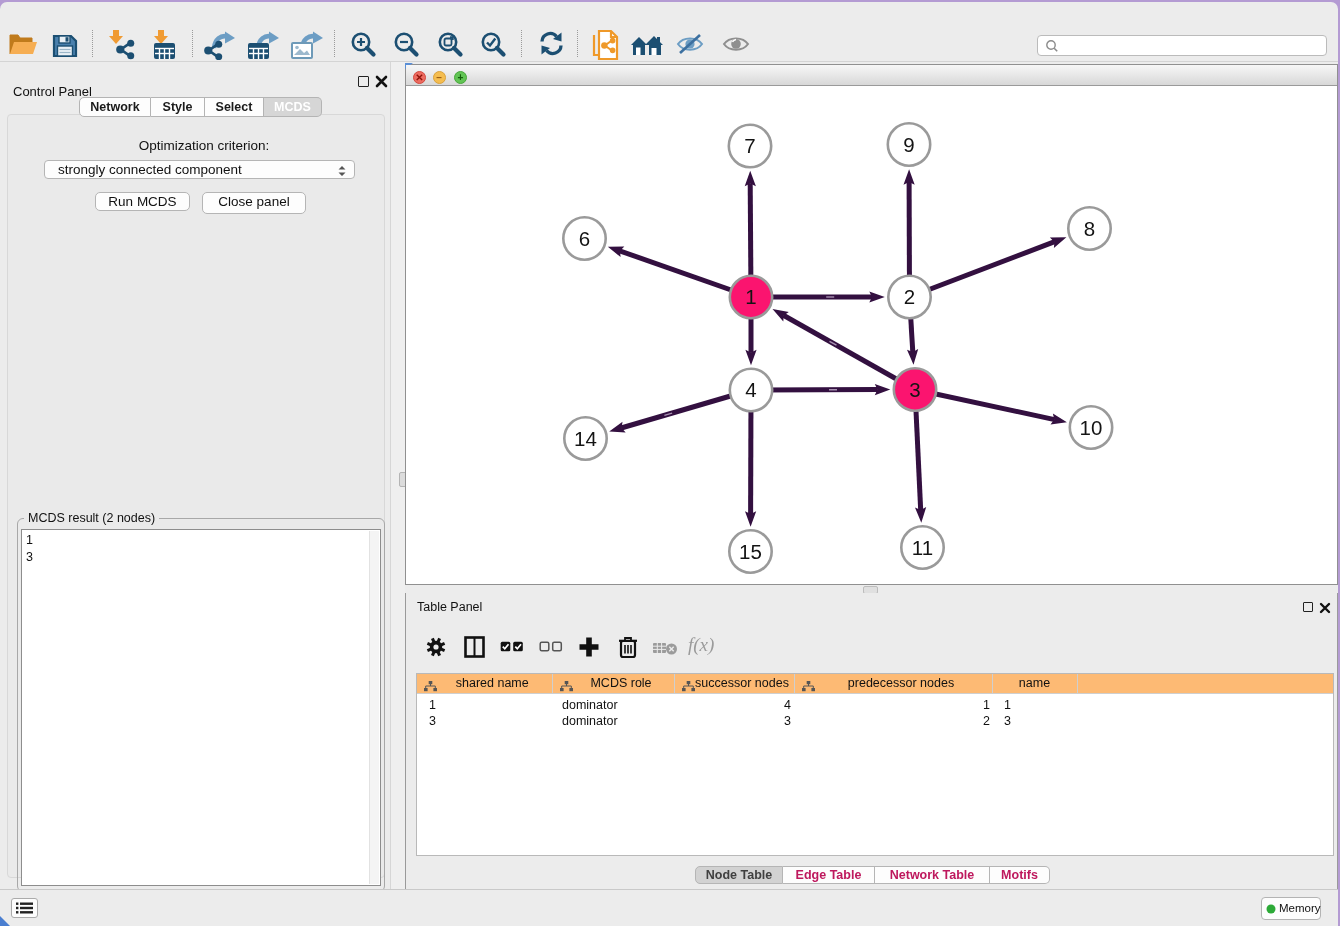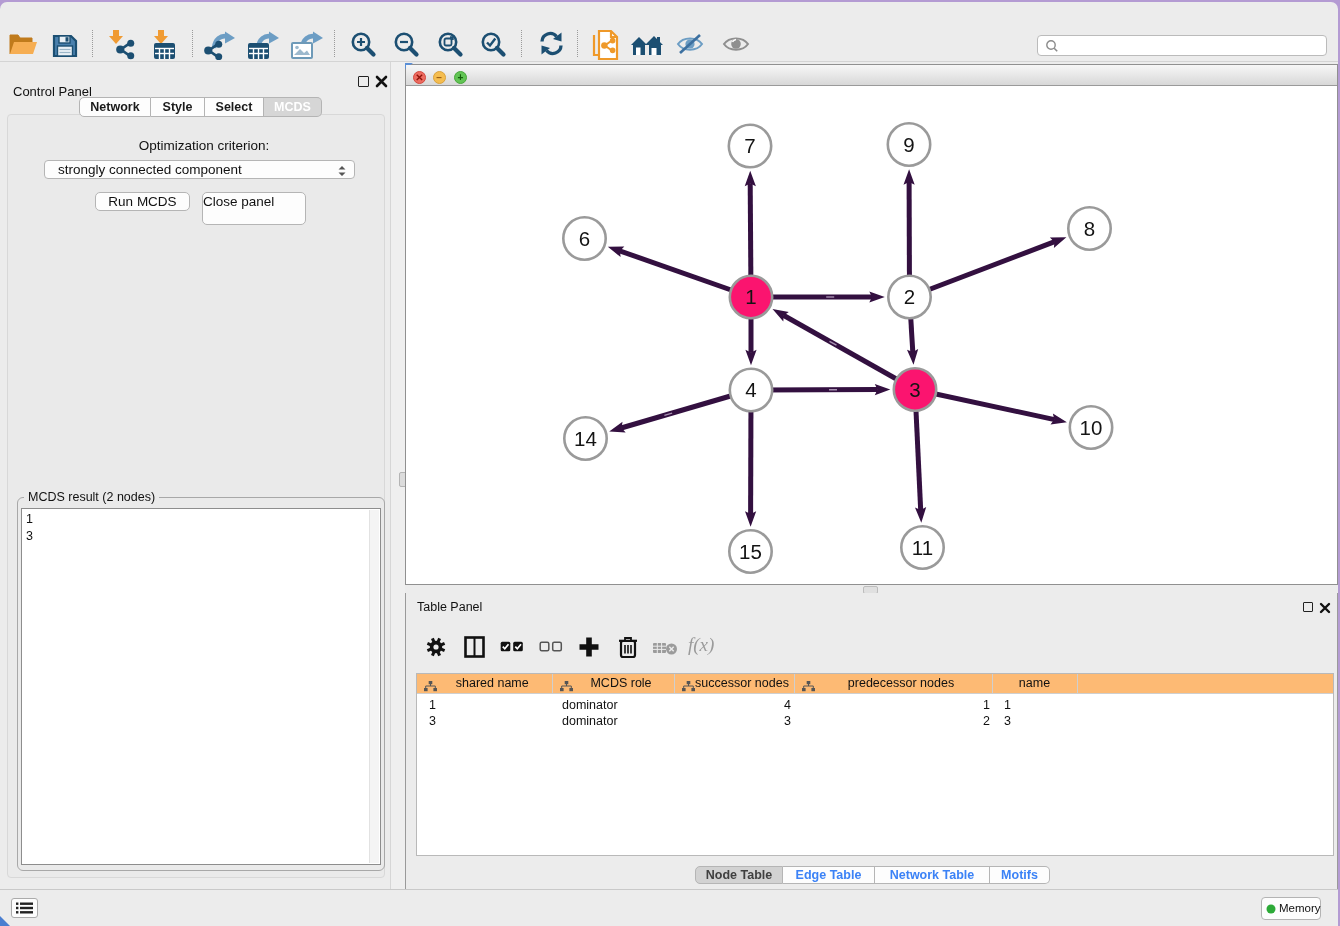--- a/index.html
+++ b/index.html
@@ -9,37 +9,37 @@
   .tl{position:absolute;top:4px;width:13px;height:13px;border-radius:50%;background:#dbdbdb;border:1px solid #c8c8c8;box-sizing:border-box}
   #ttext{position:absolute;top:3px;left:0;width:100%;text-align:center;font-size:13px;color:#b7b7bc}
   #toolbar{position:absolute;left:0;top:20px;width:100%;height:39px;background:#ececec;border-bottom:1px solid #d4d4d4}
   .vsep{position:absolute;top:8px;height:27px;width:0;border-left:1px dotted #9a9a9a}
   #searchbox{position:absolute;left:1037px;top:13px;width:288px;height:19px;background:#fff;border:1px solid #bbb;border-radius:4px}
   
   #cp{position:absolute;left:0;top:60px;width:390px;height:828px;background:#ececec}
   #cp-pane{position:absolute;left:7px;top:52px;width:376px;height:762px;background:#eaeaea;border:1px solid #d8d8d8;border-radius:4px}
   .tab{position:absolute;top:35px;height:20px;box-sizing:border-box;border:1px solid #b4b4b4;background:#fdfdfd;color:#1a1a1a;font-size:12.5px;font-weight:bold;text-align:center;line-height:19px}
   .ctrl{background:#fdfdfd;border:1px solid #b5b5b5;box-sizing:border-box}
-  #grp{position:absolute;left:17px;top:435px;width:366px;height:372px;border:1px solid #a8a8a8;border-radius:6px}
+  #grp{position:absolute;left:17px;top:456px;width:366px;height:372px;border:1px solid #a8a8a8;border-radius:6px}
   #grp-label{position:absolute;left:6px;top:-8px;background:#eaeaea;padding:0 4px;font-size:12.5px;color:#111}
   #grp-text{position:absolute;left:3px;top:10px;right:3px;bottom:5px;background:#fff;border:1px solid #8d8d8d;font-size:12.5px;color:#111;line-height:16.5px;padding:2px 0 0 4px}
   #grp-sb{position:absolute;right:1px;top:1px;width:9px;bottom:1px;background:#f4f4f4;border-left:1px solid #e2e2e2}
   
   #vsplit{position:absolute;left:390px;top:60px;width:15px;height:828px;background:#efefef;border-left:1px solid #d6d6d6}
   
   #netwin{position:absolute;left:405px;top:62px;width:933px;height:521px;background:#fff;border:1px solid #909090;box-sizing:border-box}
   #nettitle{position:absolute;left:0;top:0;width:100%;height:21px;background:linear-gradient(#f7f7f7,#d8d8d8);border-bottom:1px solid #9a9a9a;box-sizing:border-box}
   .mtl{position:absolute;top:5.5px;width:13px;height:13px;border-radius:50%;box-sizing:border-box;font-size:10px;font-weight:bold;text-align:center;line-height:12px}
   #hsplit{position:absolute;left:405px;top:583px;width:933px;height:8px;background:#ececec}
   #tp{position:absolute;left:405px;top:591px;width:933px;height:297px;background:#ececec;border-left:1px solid #9a9a9a;border-right:1px solid #9a9a9a;box-sizing:border-box}
   #tbl{position:absolute;left:10px;top:80px;width:916px;height:181px;background:#fff;border:1px solid #b9b9b9}
   #thead{position:absolute;left:0;top:0;width:100%;height:19px;background:#fdba74;border-bottom:1px solid #cfcfcf}
   .th{position:absolute;top:0;height:19px;border-right:1px solid #cfcfcf;font-size:12.5px;color:#111;text-align:center;line-height:19px}
   .td{position:absolute;font-size:12.5px;color:#111;height:16px;line-height:16px}
-  .btab{position:absolute;top:0;height:18px;box-sizing:border-box;border:1px solid #b5b5b5;background:#fdfdfd;color:#3b82f6;font-size:12.5px;font-weight:bold;text-align:center;line-height:17px}
+  .btab{position:absolute;top:0;height:18px;box-sizing:border-box;border:1px solid #b5b5b5;background:#fdfdfd;color:#be185d;font-size:12.5px;font-weight:bold;text-align:center;line-height:17px}
   #statusbar{position:absolute;left:0;top:887px;width:100%;height:37px;background:#ececec;border-top:1px solid #c9c9c9}
   #membtn{position:absolute;left:1261px;top:7px;width:60px;height:23px;background:#fdfdfd;border:1px solid #b4b4b4;border-radius:4px;box-sizing:border-box}
   #listbtn{position:absolute;left:11px;top:8px;width:27px;height:20px;background:#fdfdfd;border:1px solid #ababab;border-radius:3px;box-sizing:border-box}
 </style></head>
 <body>
 <div id="win">
   <div id="toolbar">
     <svg class="abs" style="left:8px;top:10px" width="30" height="25" viewBox="0 0 30 25">
         <path d="M2,22 L2,3 L10,3 L12,6 L24,6 L24,10" fill="#c07b1c" stroke="#c07b1c" stroke-width="1"></path>
         <path d="M2,22 L6,10 L29,10 L25,22 Z" fill="#f6ae53"></path>
@@ -204,21 +204,21 @@
     <div class="tab" style="left:205px;width:59px;border-left:none">Select</div>
     <div class="tab" style="left:264px;width:58px;border-left:none;border-radius:0 5px 5px 0;background:#d6d6d6;color:#fff">MCDS</div>
     <div style="position:absolute;left:9px;top:76px;width:390px;text-align:center;font-size:13.5px;color:#111">Optimization criterion:</div>
     <div class="ctrl" style="position:absolute;left:44px;top:98px;width:311px;height:19px;border-radius:4px">
       <div style="position:absolute;left:13px;top:1px;font-size:13.5px;color:#111">strongly connected component</div>
       <svg width="12" height="15" style="position:absolute;right:6px;top:2.5px">
           <path d="M2.5,5.5 L6,2 L9.5,5.5 Z M2.5,8.5 L6,12 L9.5,8.5 Z" fill="#555"></path>
         </svg>
     </div>
     <div class="ctrl" style="position:absolute;left:95px;top:130px;width:95px;height:19px;border-radius:5px;text-align:center;font-size:13.5px;line-height:18px;color:#111">Run MCDS</div>
-    <div class="ctrl" style="position:absolute;left:202px;top:130px;width:104px;height:33px;border-radius:5px;text-align:left;font-size:13.5px;line-height:18px;color:#111">Close panel</div>
+    <div class="ctrl" style="position:absolute;left:202px;top:130px;width:104px;height:22px;border-radius:5px;text-align:center;font-size:13.5px;line-height:18px;color:#111">Close panel</div>
     <div id="grp">
       <div id="grp-label">MCDS result (2 nodes)</div>
       <div id="grp-text">1<br>3<div id="grp-sb"></div></div>
     </div>
   </div>
   <div id="vsplit">
     <div style="position:absolute;left:8px;top:410px;width:7px;height:13px;background:#dcdcdc;border:1px solid #b4b4b4;border-radius:2px"></div>
   </div>
   <div id="netwin">
       <svg width="8" height="6" style="position:absolute;left:-1px;top:-2px">

